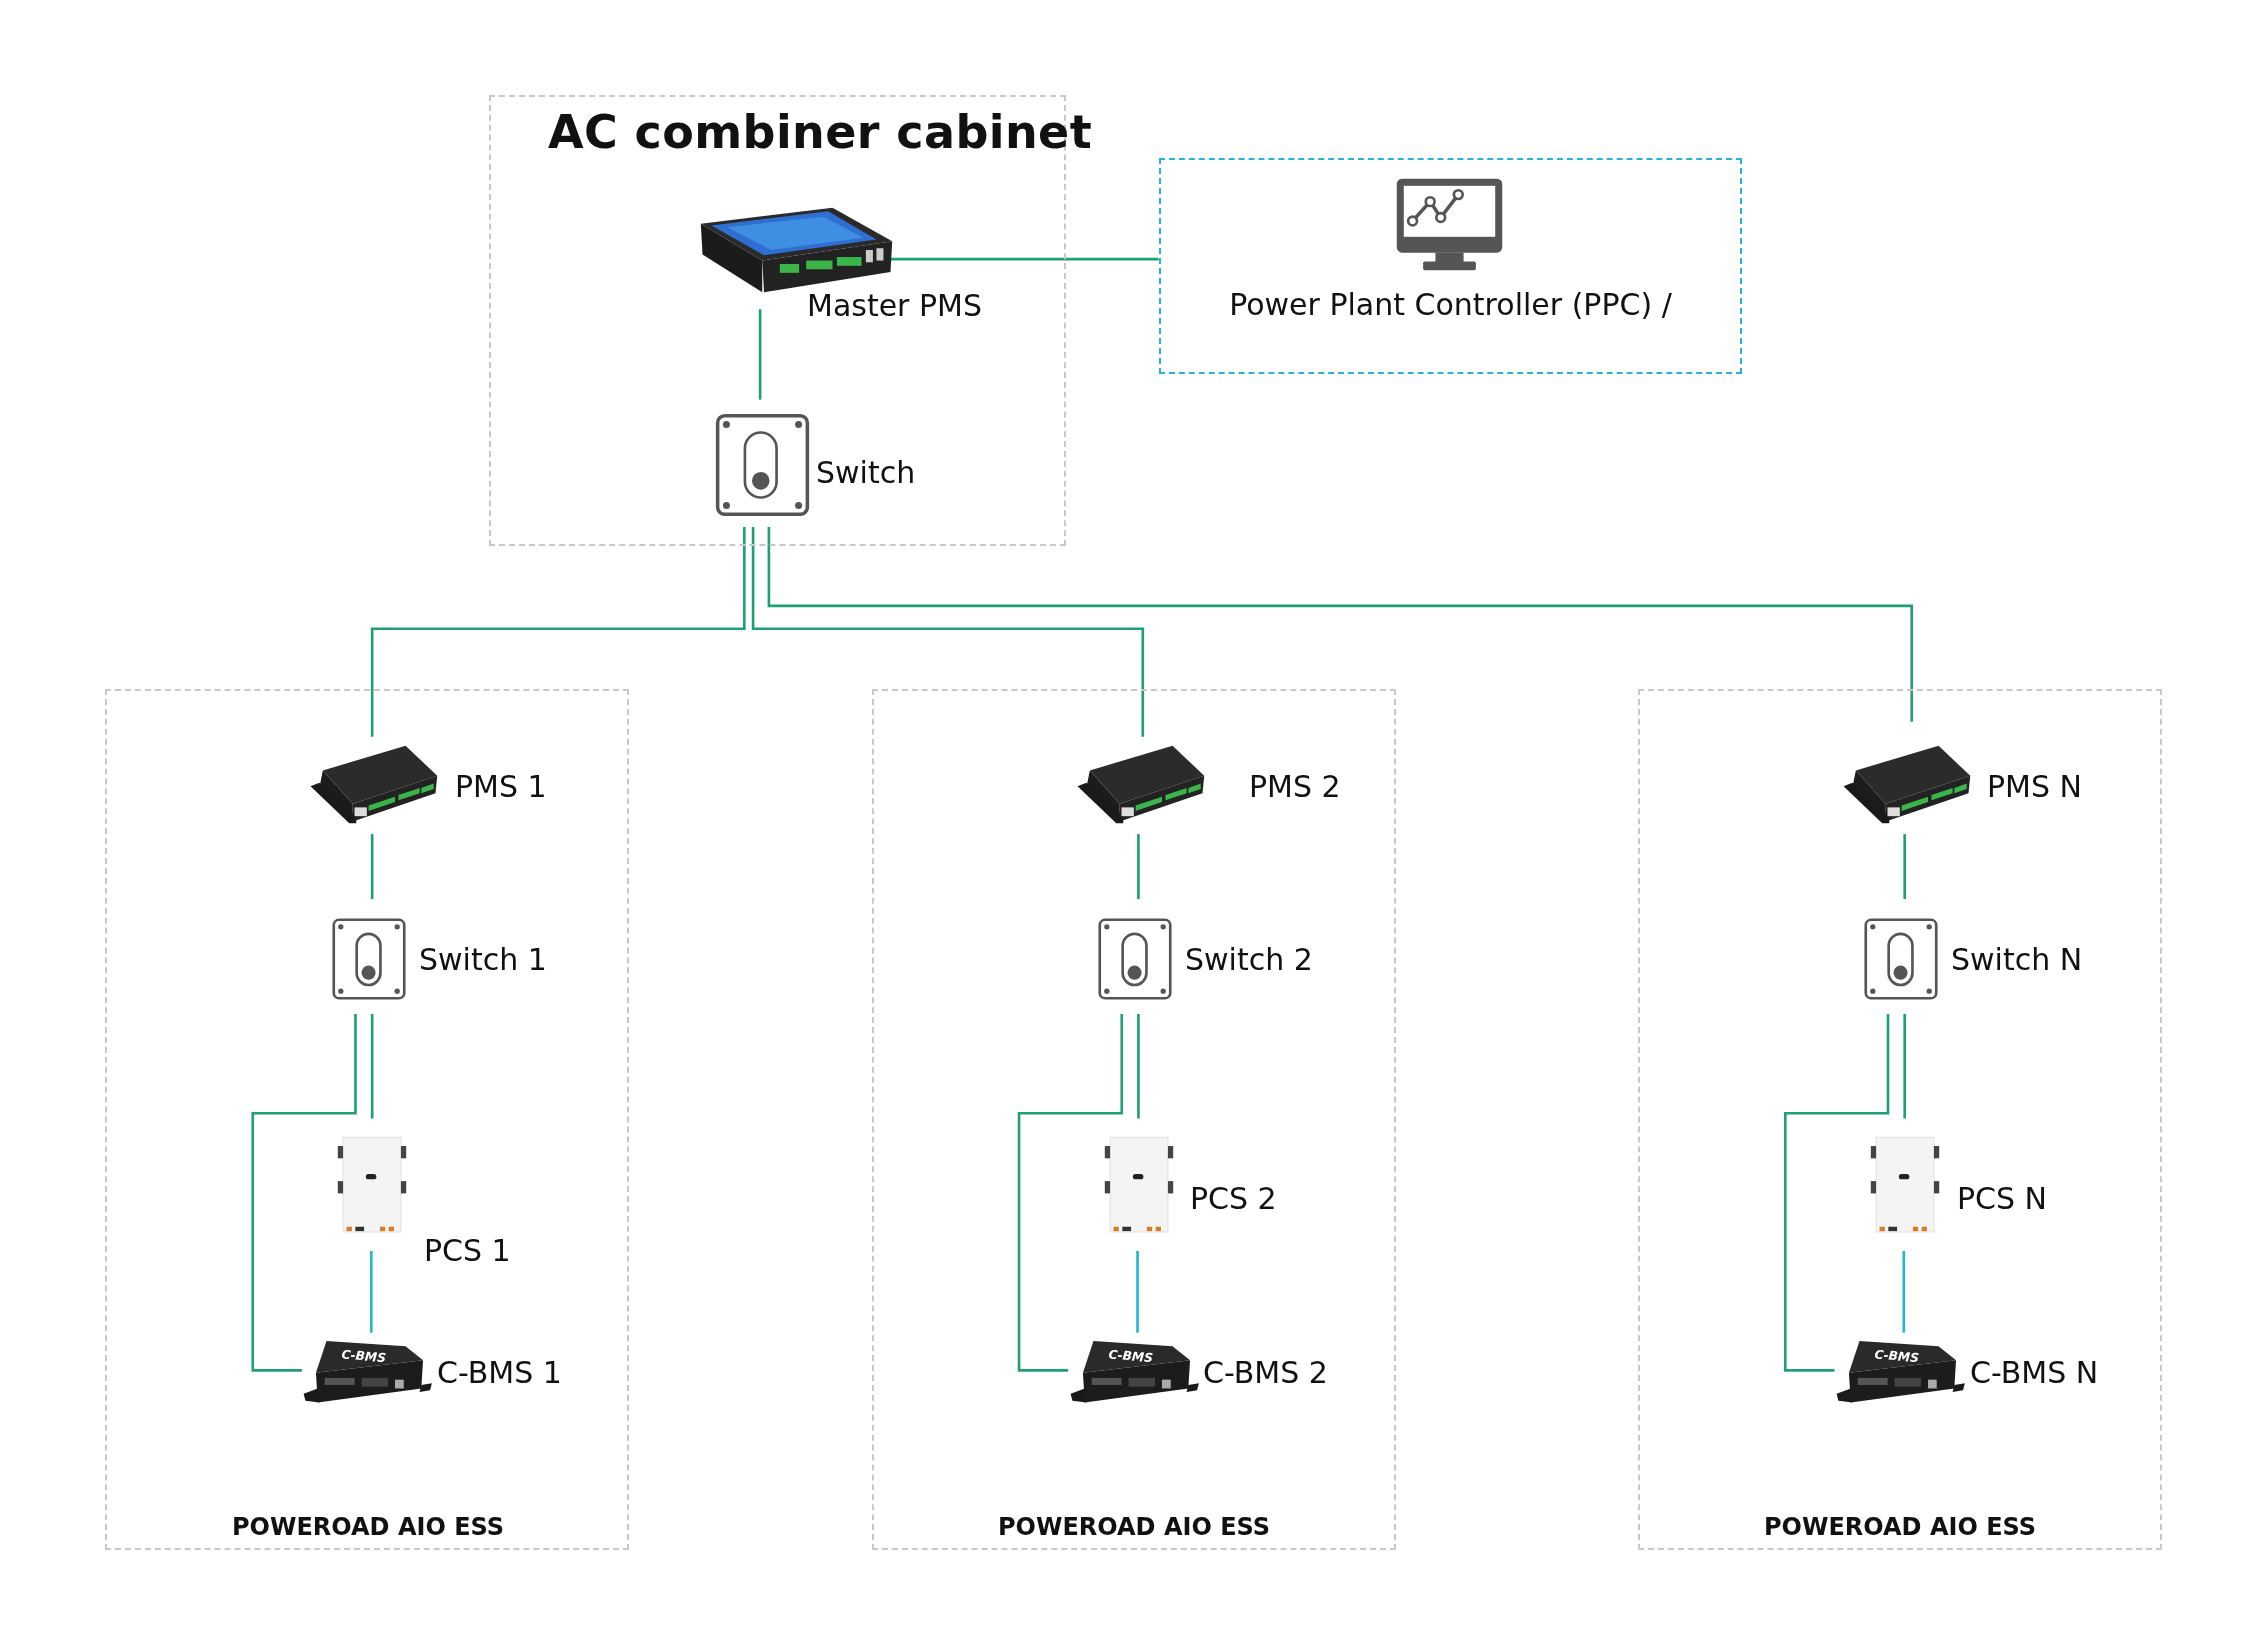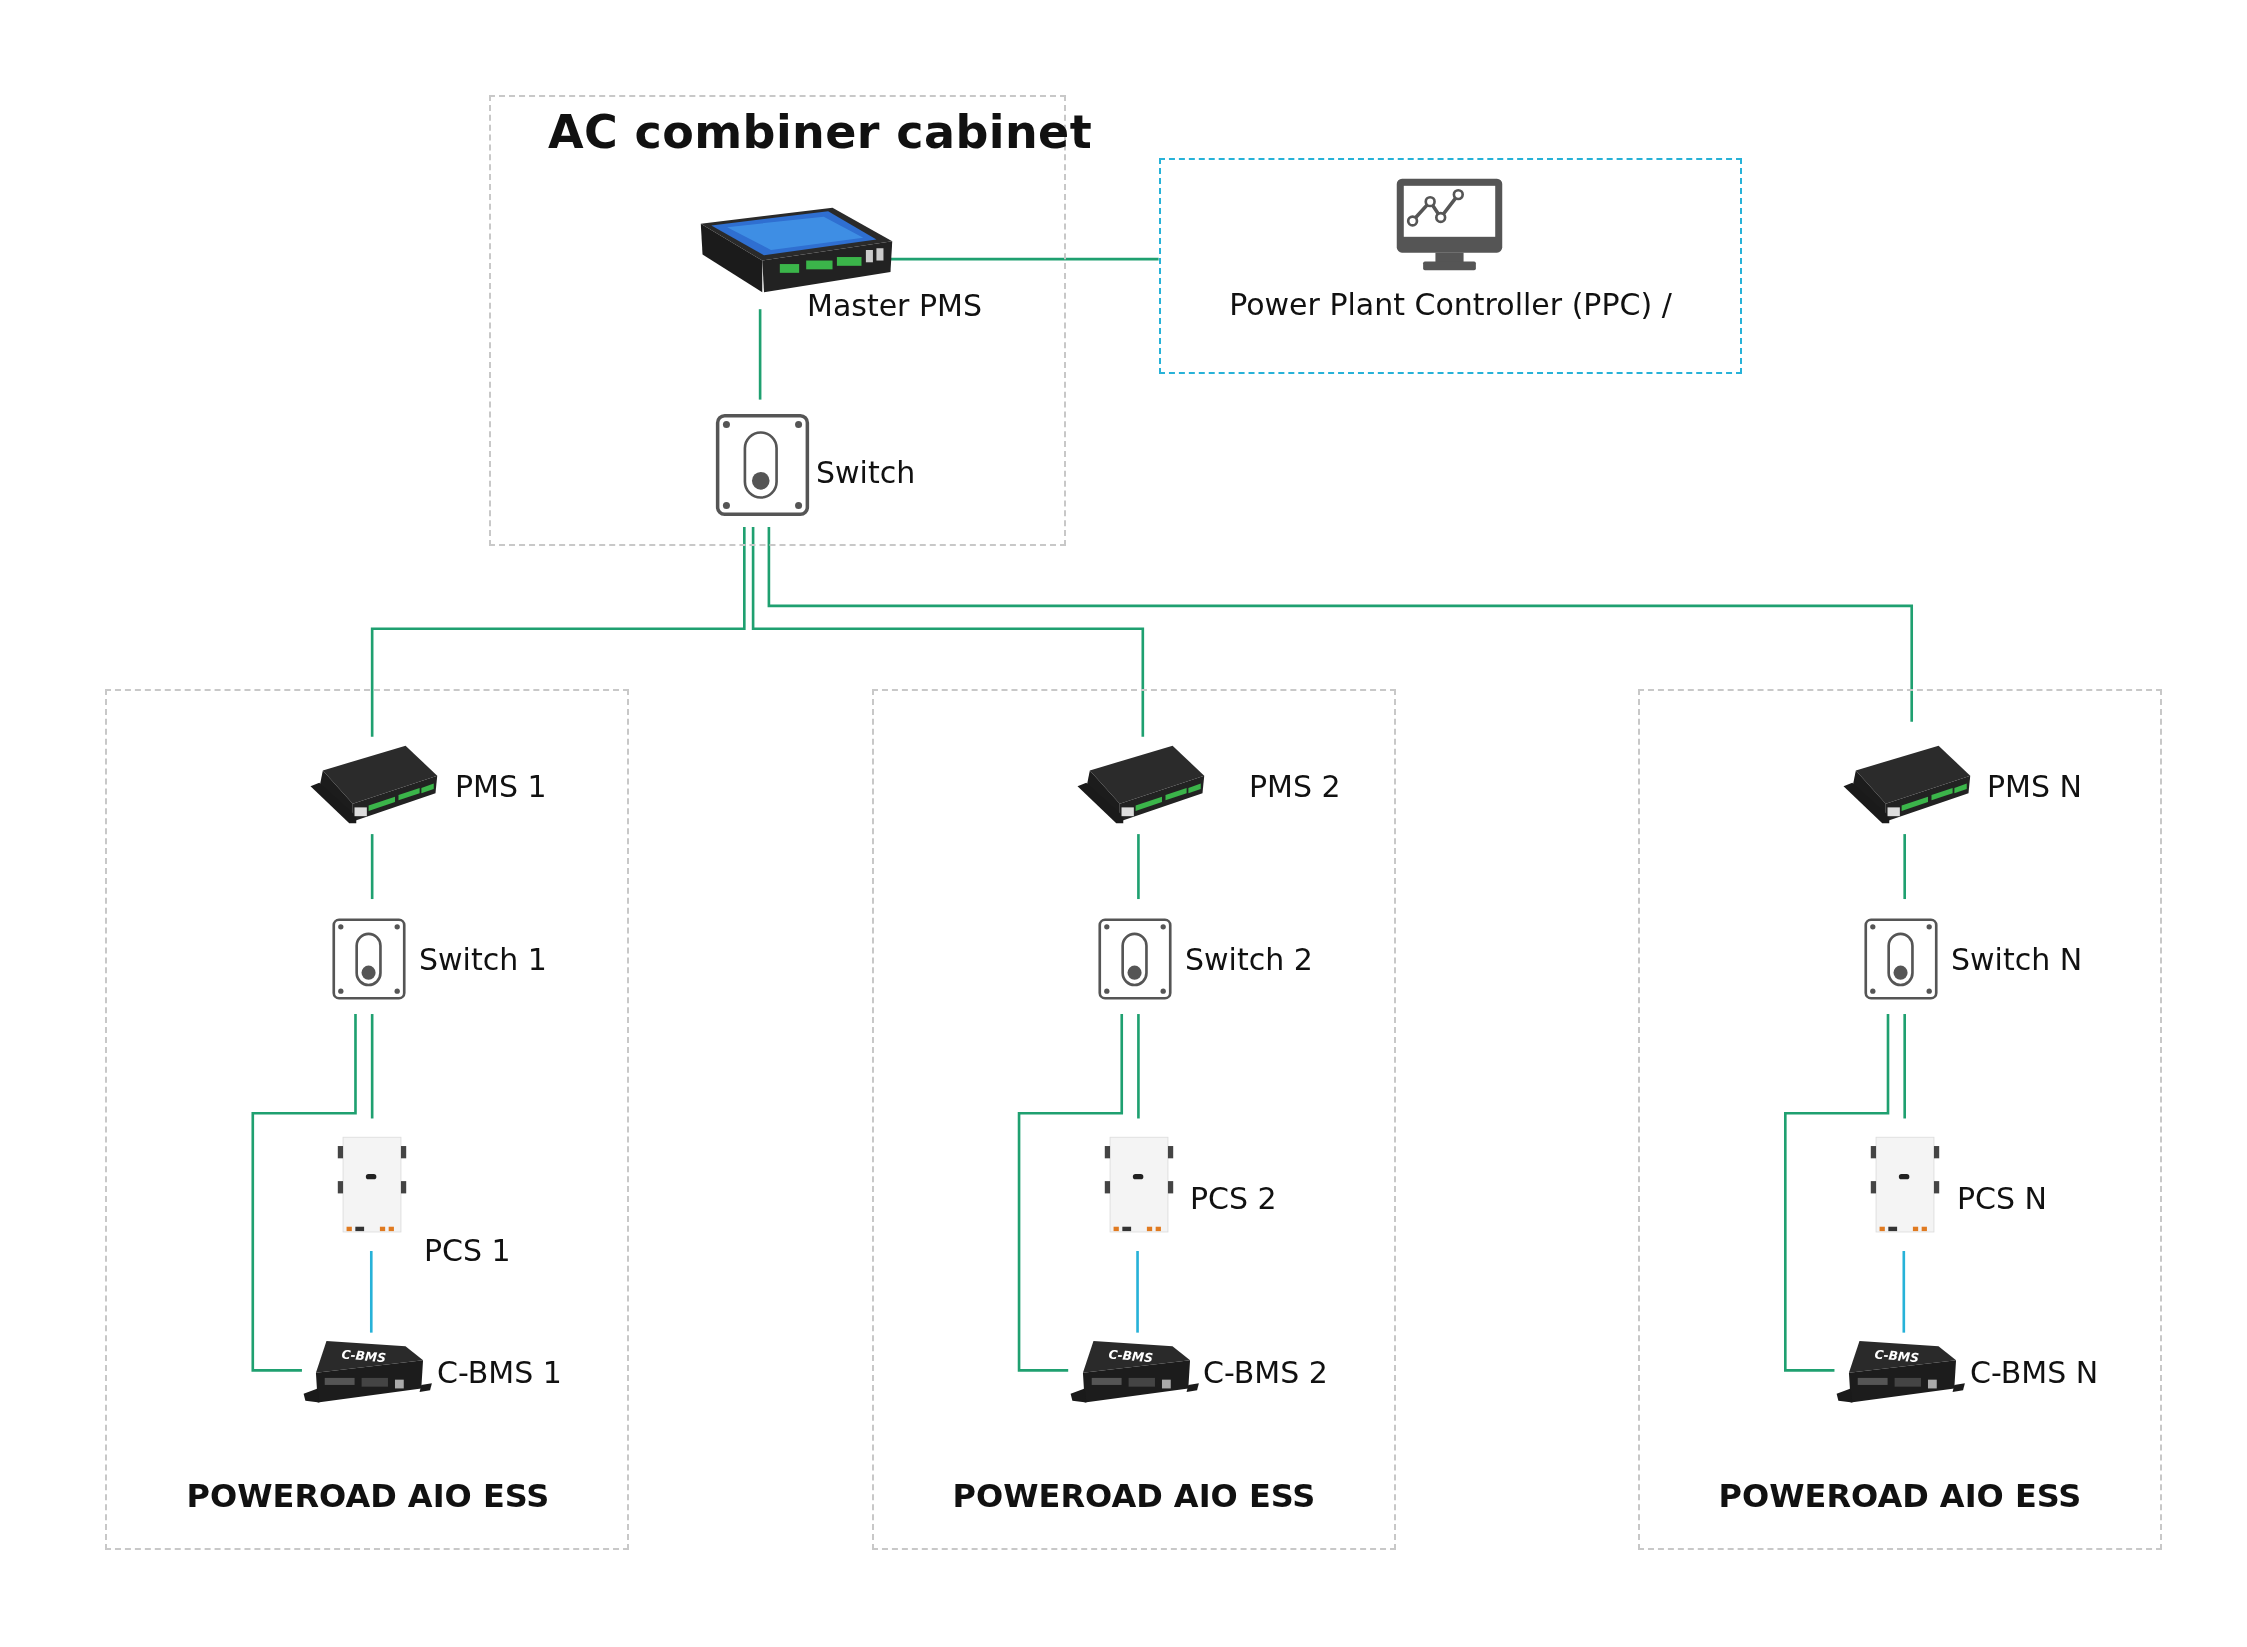--- a/index.html
+++ b/index.html
@@ -1,21 +1,21 @@
 <!DOCTYPE html>
 <html style="font-size:14px"><head>
 <meta charset="utf-8">
 <style>
   html, body { margin:0; padding:0; background:#ffffff; }
   body { width:2247px; height:1648px; position:relative; overflow:hidden; font-family:"DejaVu Sans","Liberation Sans",sans-serif; color:#111; }
   .box-gray { position:absolute; border:2.6px dashed #c8c8c8; box-sizing:border-box; }
   .box-blue { position:absolute; border:2.6px dashed #27b2d8; box-sizing:border-box; }
   .title-big { position:absolute; font-weight:bold; font-size:46px; white-space:nowrap; letter-spacing:0.4px; }
   .label { position:absolute; font-size:30px; white-space:nowrap; line-height:1;text-align:center; }
-  .ess-title { position:absolute; font-weight:bold; font-size:32px; white-space:nowrap; transform:translateX(-50%); }
+  .ess-title { position:absolute; font-weight:bold; font-size:24px; white-space:nowrap; transform:translateX(-50%);margin-top:36px; }
   .ppc-label { position:absolute; font-size:30px; text-align:center; line-height:37px; white-space:nowrap; }
   svg.lines { position:absolute; left:0; top:0; }
   .dev { position:absolute; }
 </style>
 </head>
 <body>
 
 <svg class="lines" width="2247" height="1648" viewBox="0 0 2560 1877">
   <g fill="none" stroke="#1fa070" stroke-width="3">
 

